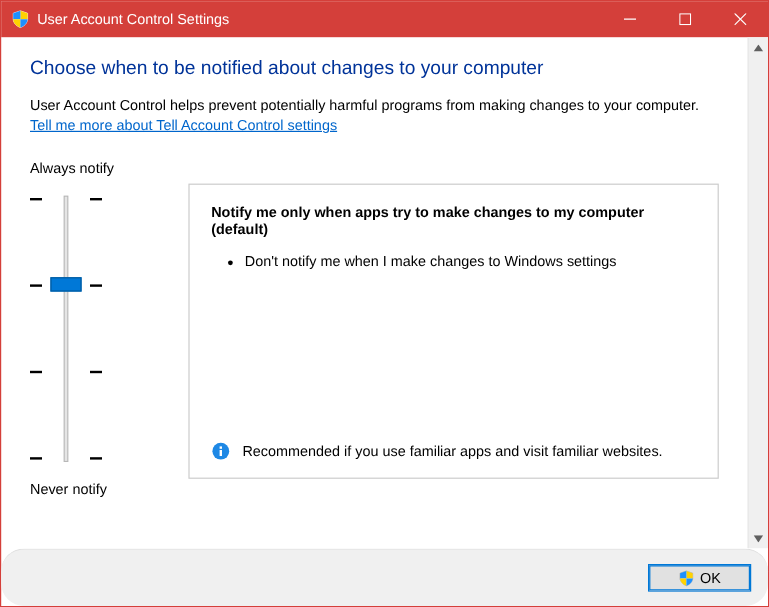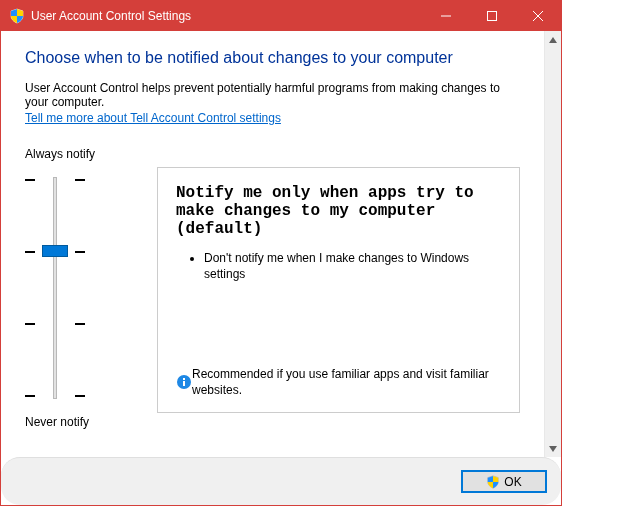--- a/index.html
+++ b/index.html
@@ -4,21 +4,21 @@
 <style>
   * { box-sizing: border-box; }
   body {
     margin: 0;
     font-family: 'Segoe UI', Tahoma, sans-serif;
     font-size: 12px;
     color: #000;
     background: #fff;
   }
   .window {
-    width: 562px;
+    width: 641px;
     height: 506px;
     border: 1px solid #d43f3a;
     background: #fff;
     display: flex;
     flex-direction: column;
     position: relative;
   }
   .titlebar {
     height: 30px;
     background: #d43f3a;
@@ -156,38 +156,38 @@
     flex: 1;
     border: 1px solid #cccccc;
     padding: 16px 18px 14px 18px;
     height: 246px;
     position: relative;
     margin-top: 20px;
     display: flex;
     flex-direction: column;
   }
   .desc-title {
-    font-size: 16px;
+    font-size: 12px;
     font-weight: 700;
     margin: 0 0 12px 0;
-    font-family: Liberation Mono, monospace;
   }
   .desc-bullets {
     margin: 0;
     padding: 0 0 0 28px;
     font-size: 12px;
   }
   .desc-bullets li {
     margin-bottom: 6px;
     line-height: 1.35;
   }
   .desc-reco {
     margin-top: auto;
     display: flex;
     align-items: center;
+    gap: 10px;
     font-size: 12px;
     line-height: 1.35;
     padding-top: 10px;
   }
   .info-icon {
     width: 16px;
     height: 16px;
     flex-shrink: 0;
   }
   .footer {

